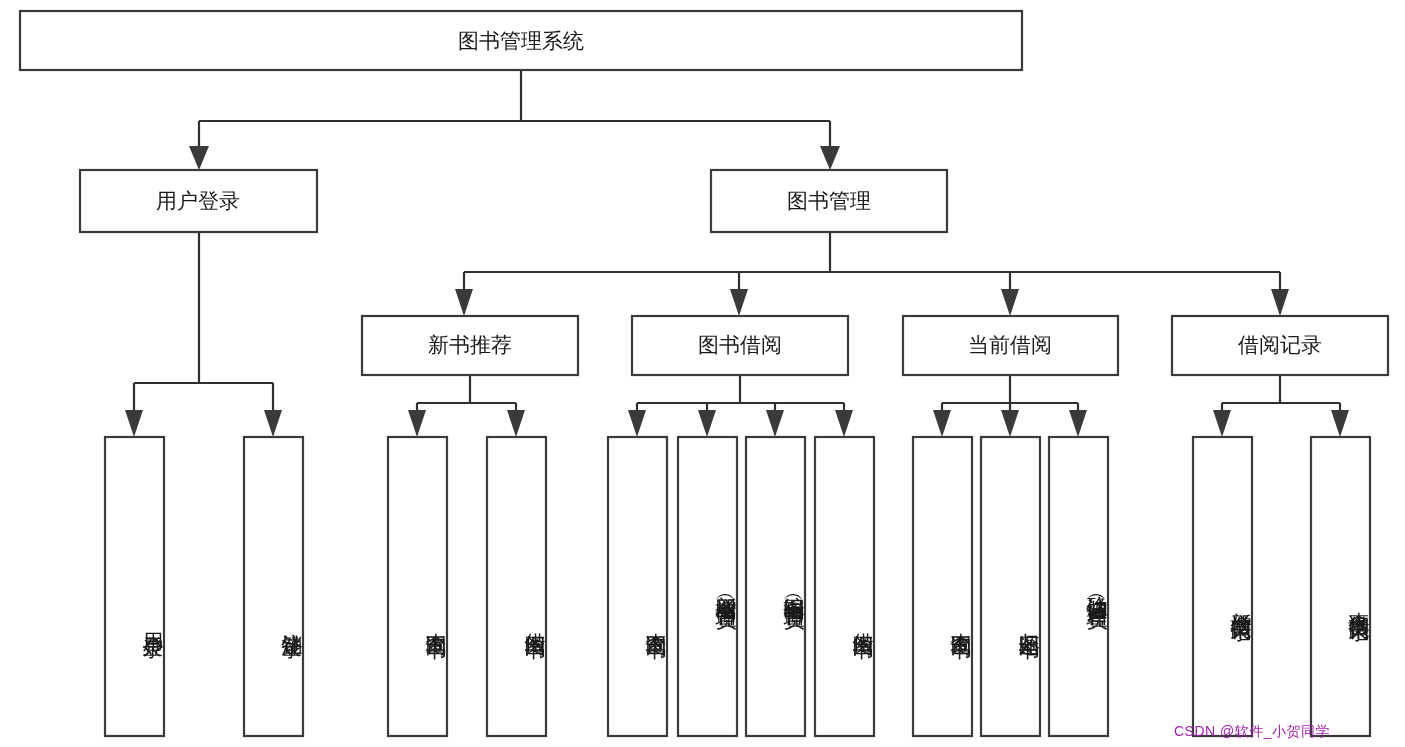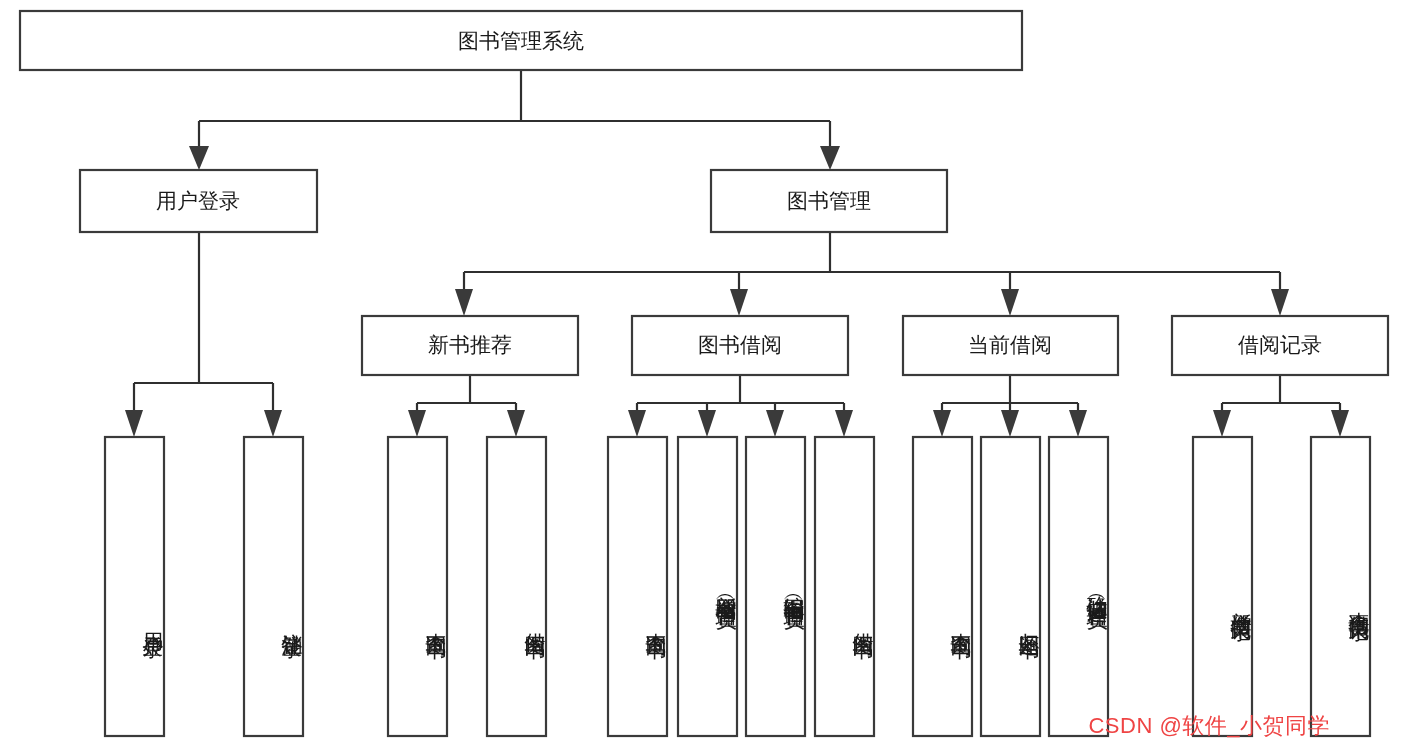--- a/index.html
+++ b/index.html
@@ -62,22 +62,22 @@
     pointer-events: none;
     display: flex;
     align-items: flex-start;
     justify-content: center;
   }
   .watermark {
     position: absolute;
     right: 12px;
     bottom: 6px;
     font-family: "Liberation Sans", "DejaVu Sans", sans-serif;
-    font-size: 22px;
-    color: #ef4444;
+    font-size: 14px;
+    color: #a21caf;
     letter-spacing: 0.5px;
     white-space: nowrap;
   }
 </style>
 </head>
 <body>
 
 <div id="diagram-root">
 
   <svg class="flowchart" viewBox="0 0 1405 747" xmlns="http://www.w3.org/2000/svg">

